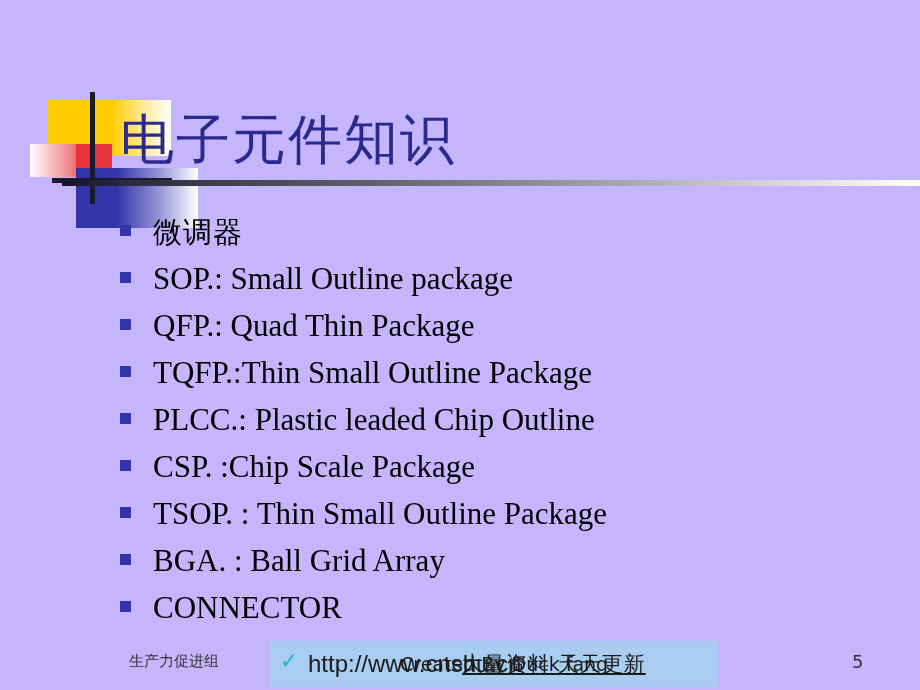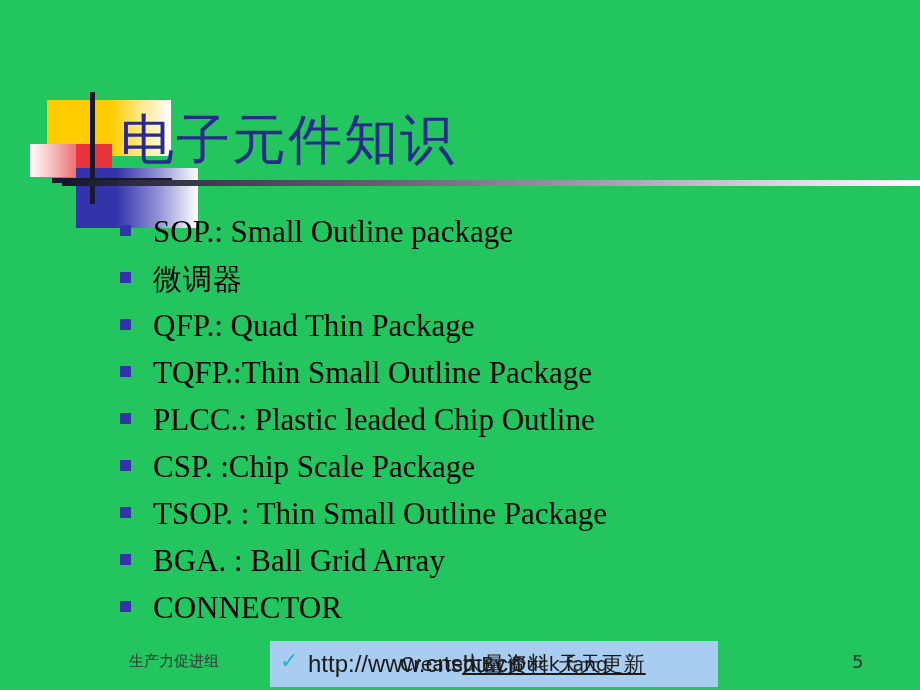--- a/index.html
+++ b/index.html
@@ -11,21 +11,21 @@
     width: 920px;
     height: 690px;
     position: relative;
     overflow: hidden;
     font-family: "Liberation Serif", "DejaVu Serif", serif;
   }
 
   .slide {
     position: absolute;
     inset: 0;
-    background: #22c55e;
+    background: #c4b5fd;
   }
 
   
   .deco {
     position: absolute;
     left: 30px;
     top: 92px;
     width: 340px;
     height: 112px;
   }
@@ -245,25 +245,25 @@
     <div class="deco-vrule"></div>
     <div class="deco-hrule"></div>
   </div>
 
   <div class="title">电子元件知识</div>
   <div class="title-rule"></div>
 
   <div class="bullets" id="bullet-list">
       <div class="bullet-row">
         <span class="bullet-mark"></span>
+        <span class="bullet-text cjk">微调器</span>
+      </div>
+      <div class="bullet-row">
+        <span class="bullet-mark"></span>
         <span class="bullet-text">SOP.: Small Outline package</span>
-      </div>
-      <div class="bullet-row">
-        <span class="bullet-mark"></span>
-        <span class="bullet-text cjk">微调器</span>
       </div>
       <div class="bullet-row">
         <span class="bullet-mark"></span>
         <span class="bullet-text">QFP.: Quad Thin Package</span>
       </div>
       <div class="bullet-row">
         <span class="bullet-mark"></span>
         <span class="bullet-text">TQFP.:Thin Small Outline Package</span>
       </div>
       <div class="bullet-row">

